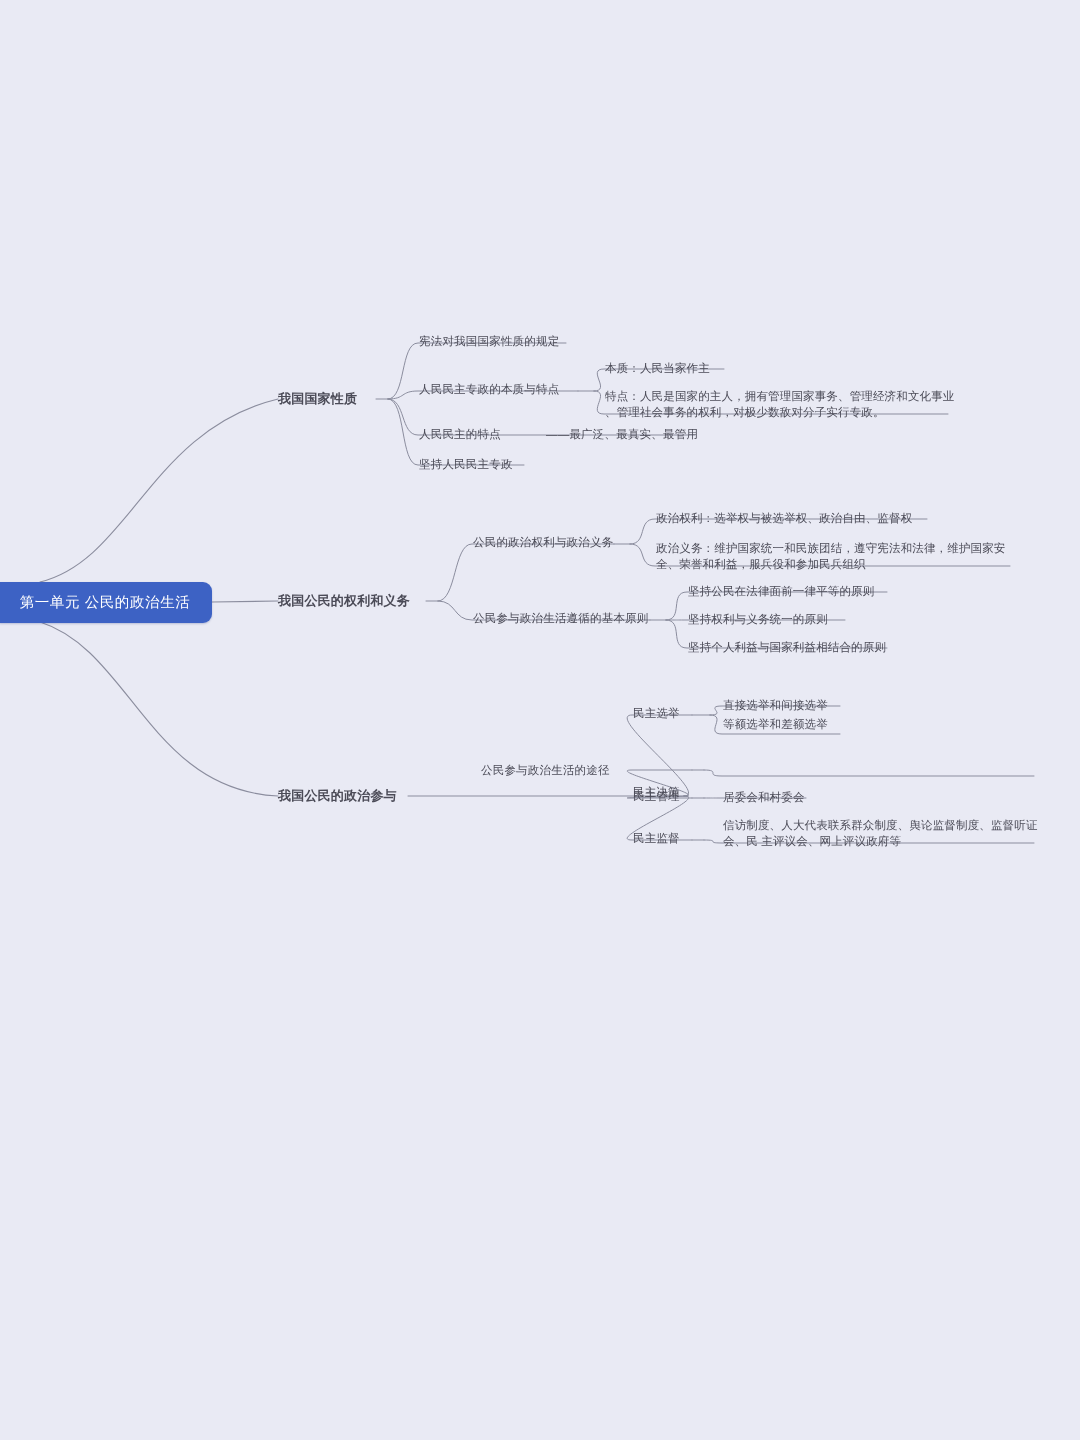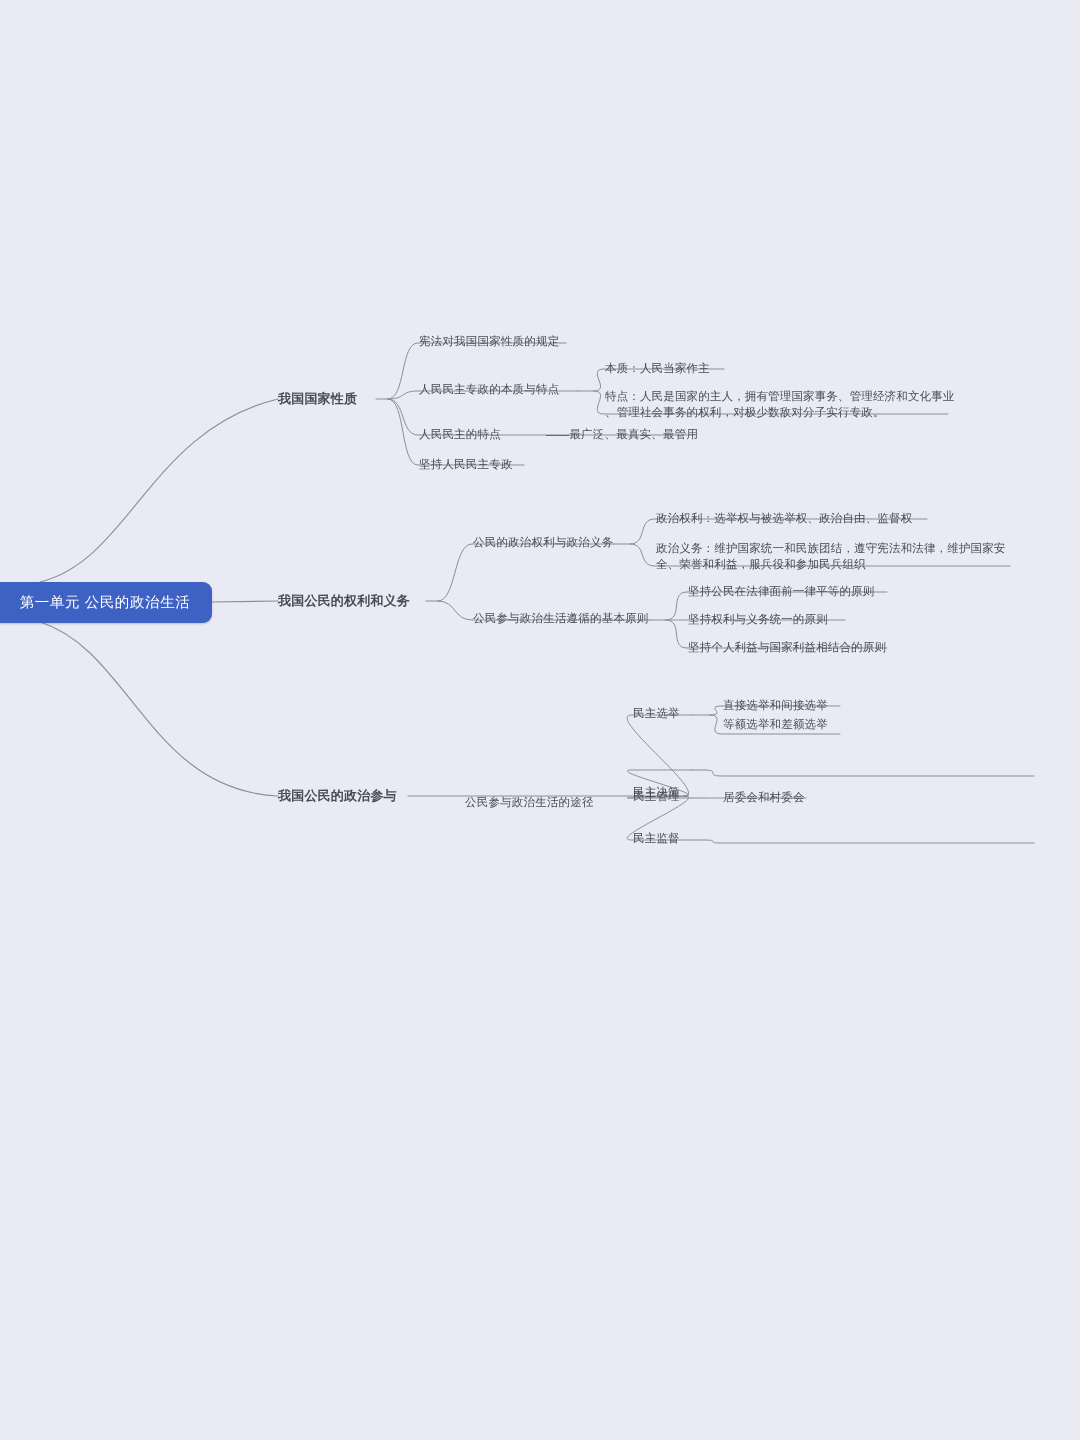--- a/index.html
+++ b/index.html
@@ -137,24 +137,26 @@
   <div class="node lvl2" style="left:473px; top:611px;">公民参与政治生活遵循的基本原则</div>
 
   <div class="leafbox" style="left:656px; top:510px; width:340px;">政治权利：选举权与被选举权、政治自由、监督权</div>
   <div class="leafbox" style="left:656px; top:540px; width:356px;">政治义务：维护国家统一和民族团结，遵守宪法和法律，维护国家安
 全、荣誉和利益，服兵役和参加民兵组织</div>
 
   <div class="leafbox" style="left:688px; top:583px; width:290px;">坚持公民在法律面前一律平等的原则</div>
   <div class="leafbox" style="left:688px; top:611px; width:290px;">坚持权利与义务统一的原则</div>
   <div class="leafbox" style="left:688px; top:639px; width:290px;">坚持个人利益与国家利益相结合的原则</div>
 
-  <div class="node lvl2" style="left:465px; top:763px;margin-top:32px;">公民参与政治生活的途径</div>
+  <div class="node lvl2" style="left:481px; top:763px;">公民参与政治生活的途径</div>
 
   <div class="node lvl3" style="left:633px; top:706px;">民主选举</div>
   <div class="node lvl3" style="left:633px; top:761px;margin-top:24px;">民主决策</div>
   <div class="node lvl3" style="left:633px; top:789px;">民主管理</div>
   <div class="node lvl3" style="left:633px; top:831px;">民主监督</div>
 
   <div class="leafbox" style="left:723px; top:697px; width:300px;">直接选举和间接选举</div>
   <div class="leafbox" style="left:723px; top:716px; width:300px;">等额选举和差额选举</div>
   <div class="leafbox" style="left:723px; top:789px; width:300px;">居委会和村委会</div>
+  <div class="leafbox" style="left:723px; top:817px; width:320px;">信访制度、人大代表联系群众制度、舆论监督制度、监督听证会、民
+主评议会、网上评议政府等</div>
 
 </div>
 
 </body></html>

